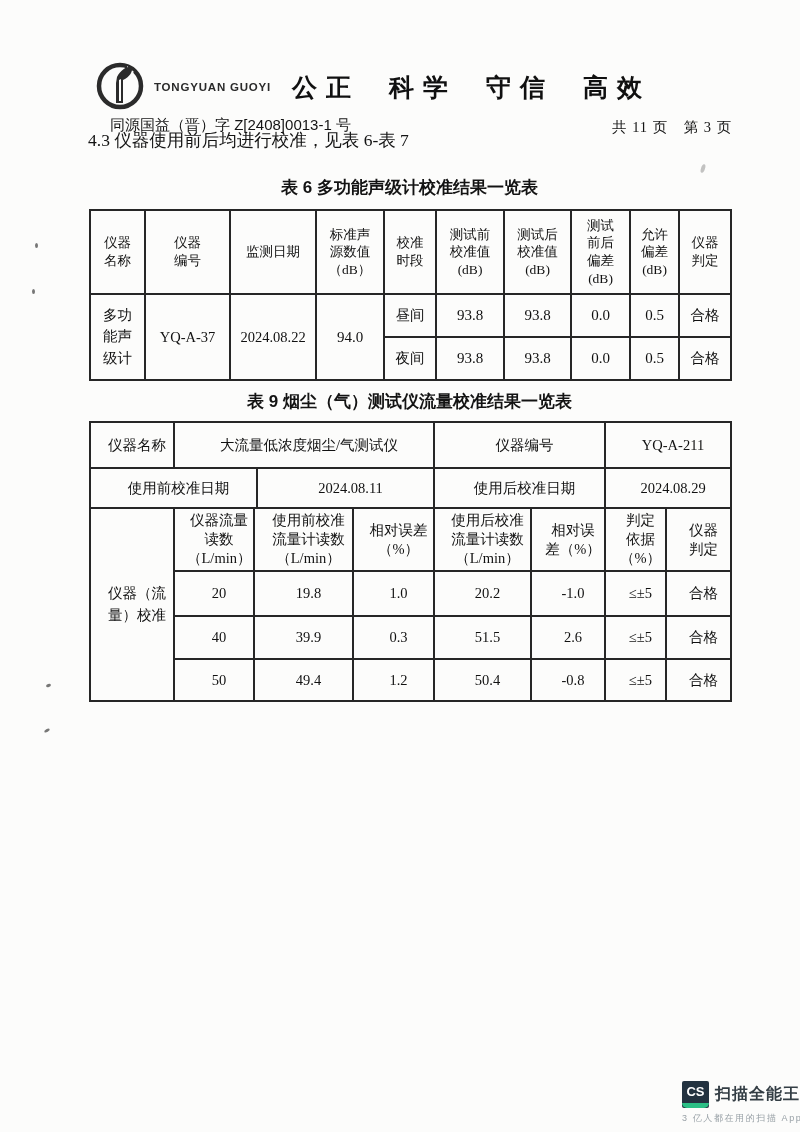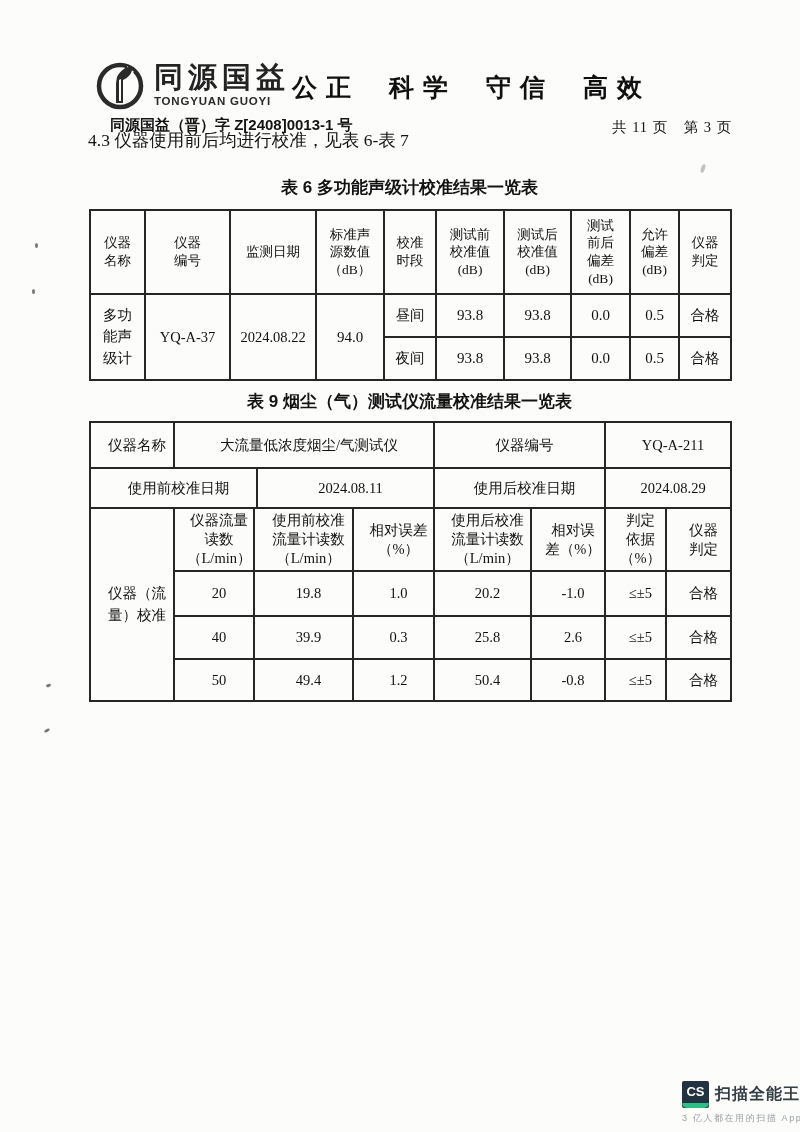--- a/index.html
+++ b/index.html
@@ -15,21 +15,21 @@
   .logo-cn{font-family:"Liberation Sans","DejaVu Sans",sans-serif;font-weight:900;
     font-size:29px;letter-spacing:5px;color:#232323;line-height:1;}
   .logo-en{font-family:"Liberation Sans","DejaVu Sans",sans-serif;font-weight:700;
     font-size:11.5px;letter-spacing:0.8px;color:#2a2a2a;margin-top:3px;}
   .slogans{position:absolute;left:292px;top:71px;display:flex;gap:29px;
     font-family:"Liberation Sans","DejaVu Sans",sans-serif;font-weight:900;
     font-size:25px;color:#101010;}
   .slogans span{letter-spacing:9px;}
   .doc-line{position:absolute;left:110px;top:116px;
     font-family:"Liberation Sans","DejaVu Sans",sans-serif;
-    font-weight:700;font-size:15px;color:#141414;}
+    font-weight:400;font-size:15px;color:#141414;}
   .page-info{position:absolute;left:612px;top:118px;font-size:14.5px;color:#141414;letter-spacing:1px;}
   .section-heading{position:absolute;left:88px;top:128px;font-size:17.5px;color:#131313;}
   
   .tbl-title{position:absolute;left:89px;width:641px;text-align:center;
     font-family:"Liberation Sans","DejaVu Sans",sans-serif;
     font-weight:700;font-size:17px;color:#131313;}
   .t6-title{top:176px;}
   .t7-title{top:390px;}
   
   table{border-collapse:collapse;table-layout:fixed;}
@@ -67,21 +67,20 @@
 <div class="page">
 
   <div class="logo">
     <svg class="logo-icon" viewBox="0 0 52 52">
       <circle cx="26" cy="27" r="21" fill="none" stroke="#2b2b2b" stroke-width="4.5"></circle>
       <path d="M33 7 L40 13 L33 18 Z" fill="#fcfcfb" stroke="none"></path>
       <path d="M23 18 C27 10 34 7 38 8 C39 12 36 18 29 21 L29 44 L22 44 L22 24 Z" fill="#2b2b2b"></path>
       <path d="M25 21 L27 20 L27 42 L25 42 Z" fill="#fcfcfb"></path>
     </svg>
     <div class="logo-text-block">
-      <span class="logo-cn">同源国益</span>
       <span class="logo-en">TONGYUAN GUOYI</span>
     </div>
   </div>
 
   <div class="slogans">
     <span>公正</span>
     <span>科学</span>
     <span>守信</span>
     <span>高效</span>
   </div>
@@ -233,21 +232,21 @@
         <td class="num">1.0</td>
         <td class="num">20.2</td>
         <td class="num">-1.0</td>
         <td class="num">≤±5</td>
         <td>合格</td>
       </tr>
       <tr style="height:43px">
         <td class="num">40</td>
         <td class="num">39.9</td>
         <td class="num">0.3</td>
-        <td class="num">25.8</td>
+        <td class="num">51.5</td>
         <td class="num">2.6</td>
         <td class="num">≤±5</td>
         <td>合格</td>
       </tr>
       <tr style="height:42px">
         <td class="num">50</td>
         <td class="num">49.4</td>
         <td class="num">1.2</td>
         <td class="num">50.4</td>
         <td class="num">-0.8</td>

